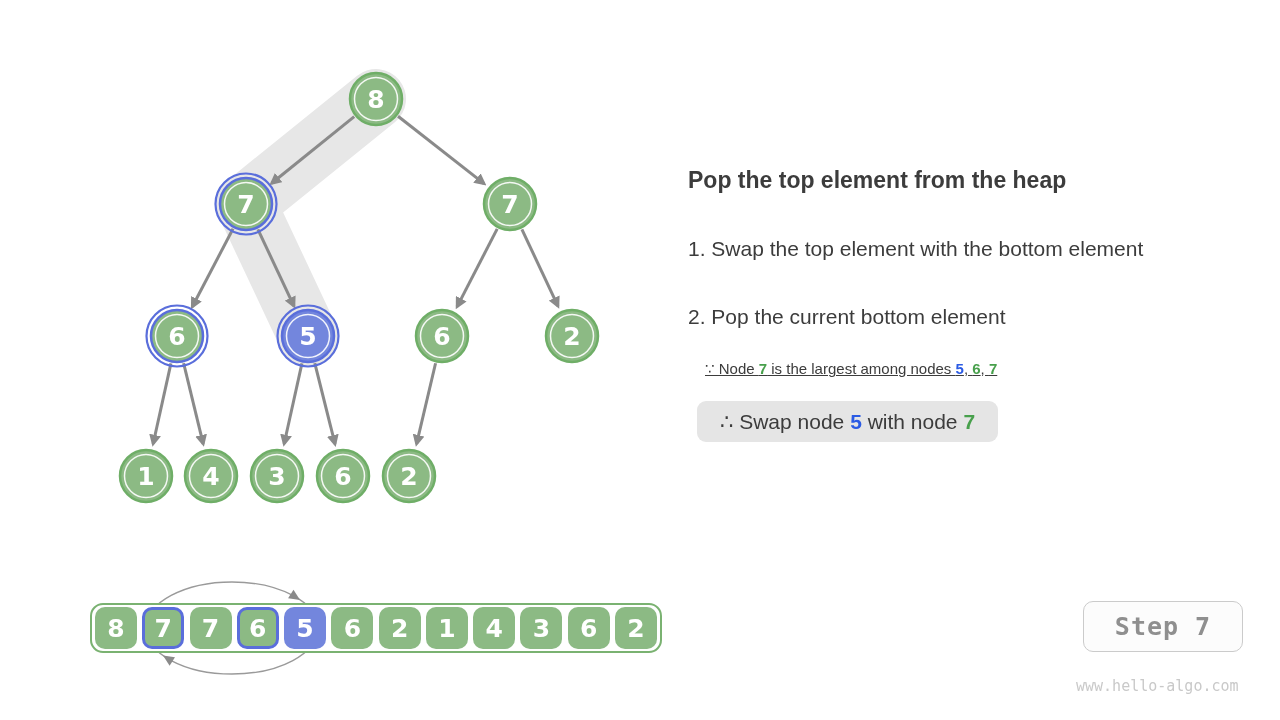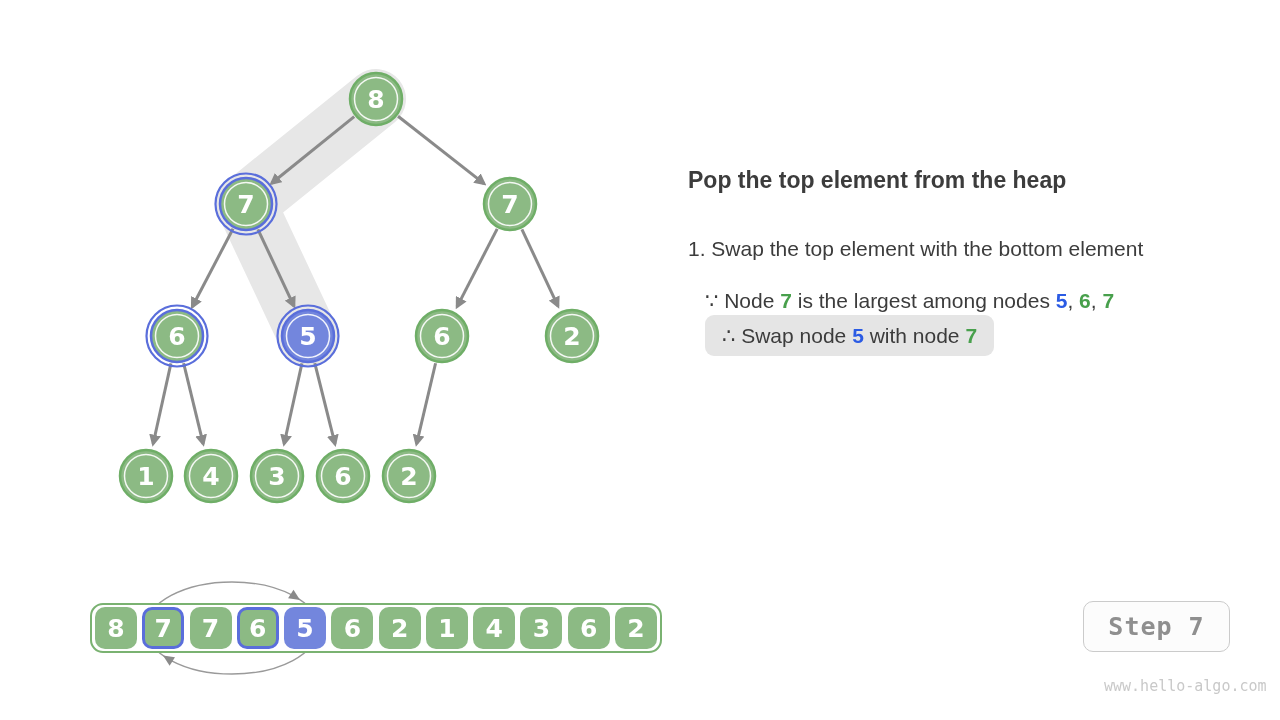--- a/index.html
+++ b/index.html
@@ -47,48 +47,49 @@
   #panel { position: absolute; left: 688px; top: 167px; width: 560px; }
   .panel-title {
     font-size: 23px; font-weight: bold; color: var(--text-dark, #3c3c3c);
     line-height: 26px; margin-bottom: 12px;
   }
   .panel-item {
     font-size: 21px; color: var(--text-dark, #3c3c3c);
     line-height: 24px; margin-bottom: 28px; margin-top: 44px;
   }
   .because-line {
-    font-size: 21px; line-height: 24px;
-    margin: 0 0 2px 17px;
+    font-size: 15px; line-height: 24px;
+    margin: 0 0 20px 17px;
+    text-decoration: underline;
   }
   .therefore-box {
-    display: inline-block; margin-left: 17px;
+    display: inline-block; margin-left: 9px;
     background: #e5e5e5; border-radius: 9px;
-    padding: 8px 17px;
+    padding: 8px 23px;
     font-size: 21px; line-height: 25px;
   }
   .seg-dark  { color: var(--text-dark, #3c3c3c); }
   .seg-green { color: var(--text-green, #48a04c); font-weight: bold; }
   .seg-blue  { color: var(--text-blue, #2b5be4); font-weight: bold; }
 
   
   #step-button {
     position: absolute; left: 1083px; top: 601px;
-    width: 147px; height: 51px;
+    width: 160px; height: 51px;
     background: #fcfcfc;
     border: 1.5px solid #cbcbcb;
     border-radius: 10px;
     color: #8f8f8f;
     font-family: "DejaVu Sans Mono", "Liberation Mono", monospace;
     font-weight: bold; font-size: 25px; letter-spacing: 1px;
     display: flex; align-items: center; justify-content: center;
     cursor: pointer;
   }
   #watermark {
-    position: absolute; left: 1104px; top: 677px; width: 170px;
+    position: absolute; left: 1076px; top: 677px; width: 170px;
     font-family: "DejaVu Sans Mono", "Liberation Mono", monospace;
     font-size: 15px; color: #c9c9c9; letter-spacing: 0px;
     text-align: left; white-space: nowrap;
   }
 </style>
 </head>
 <body>
 
 <div id="stage">
 
@@ -198,20 +199,21 @@
       <div class="cell green">1</div>
       <div class="cell green">4</div>
       <div class="cell green">3</div>
       <div class="cell green">6</div>
       <div class="cell green">2</div>
     </div>
 
   <div id="panel">
     <div class="panel-title">Pop the top element from the heap</div>
     <div class="panel-item">1. Swap the top element with the bottom element</div>
+    <div class="panel-item">2. Pop the current bottom element</div>
     <div class="because-line"><span class="seg-dark">∵ Node </span><span class="seg-green">7</span><span class="seg-dark"> is the largest among nodes </span><span class="seg-blue">5</span><span class="seg-dark">, </span><span class="seg-green">6</span><span class="seg-dark">, </span><span class="seg-green">7</span></div>
     <div class="therefore-box"><span class="seg-dark">∴ Swap node </span><span class="seg-blue">5</span><span class="seg-dark"> with node </span><span class="seg-green">7</span></div>
   </div>
 
   <div id="step-button">Step 7</div>
 
   <div id="watermark">www.hello-algo.com</div>
 
 </div>
 

